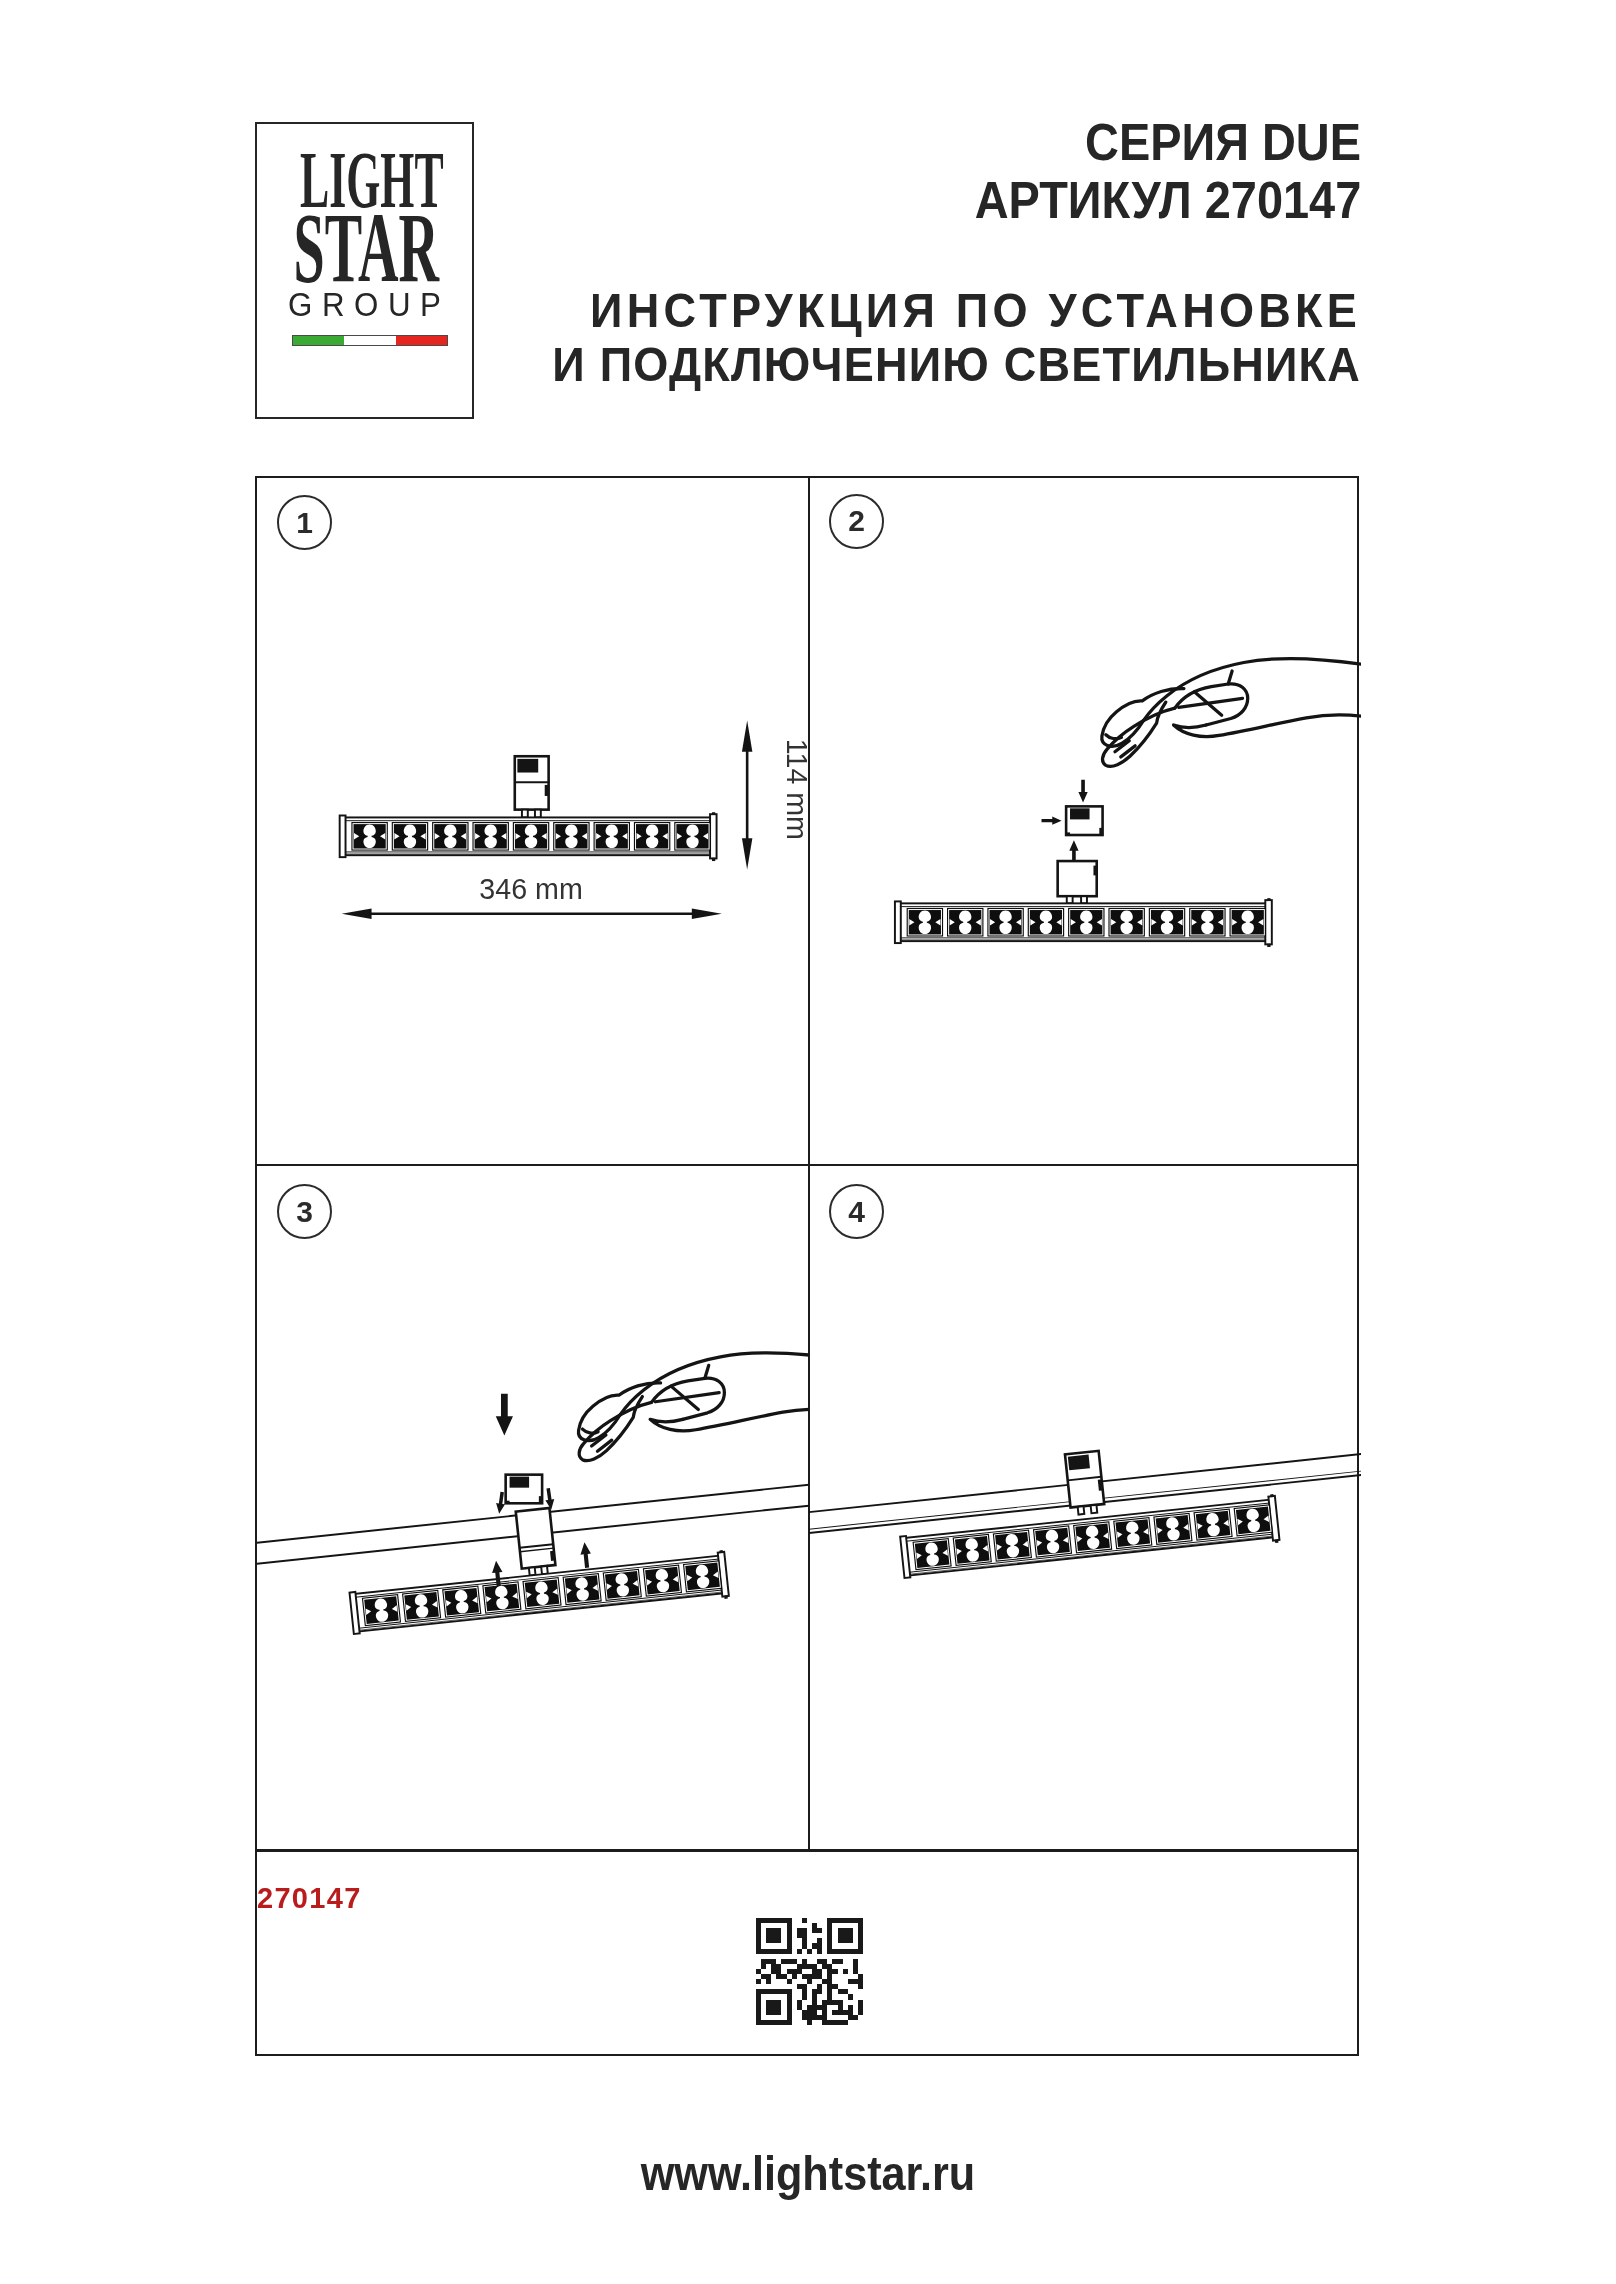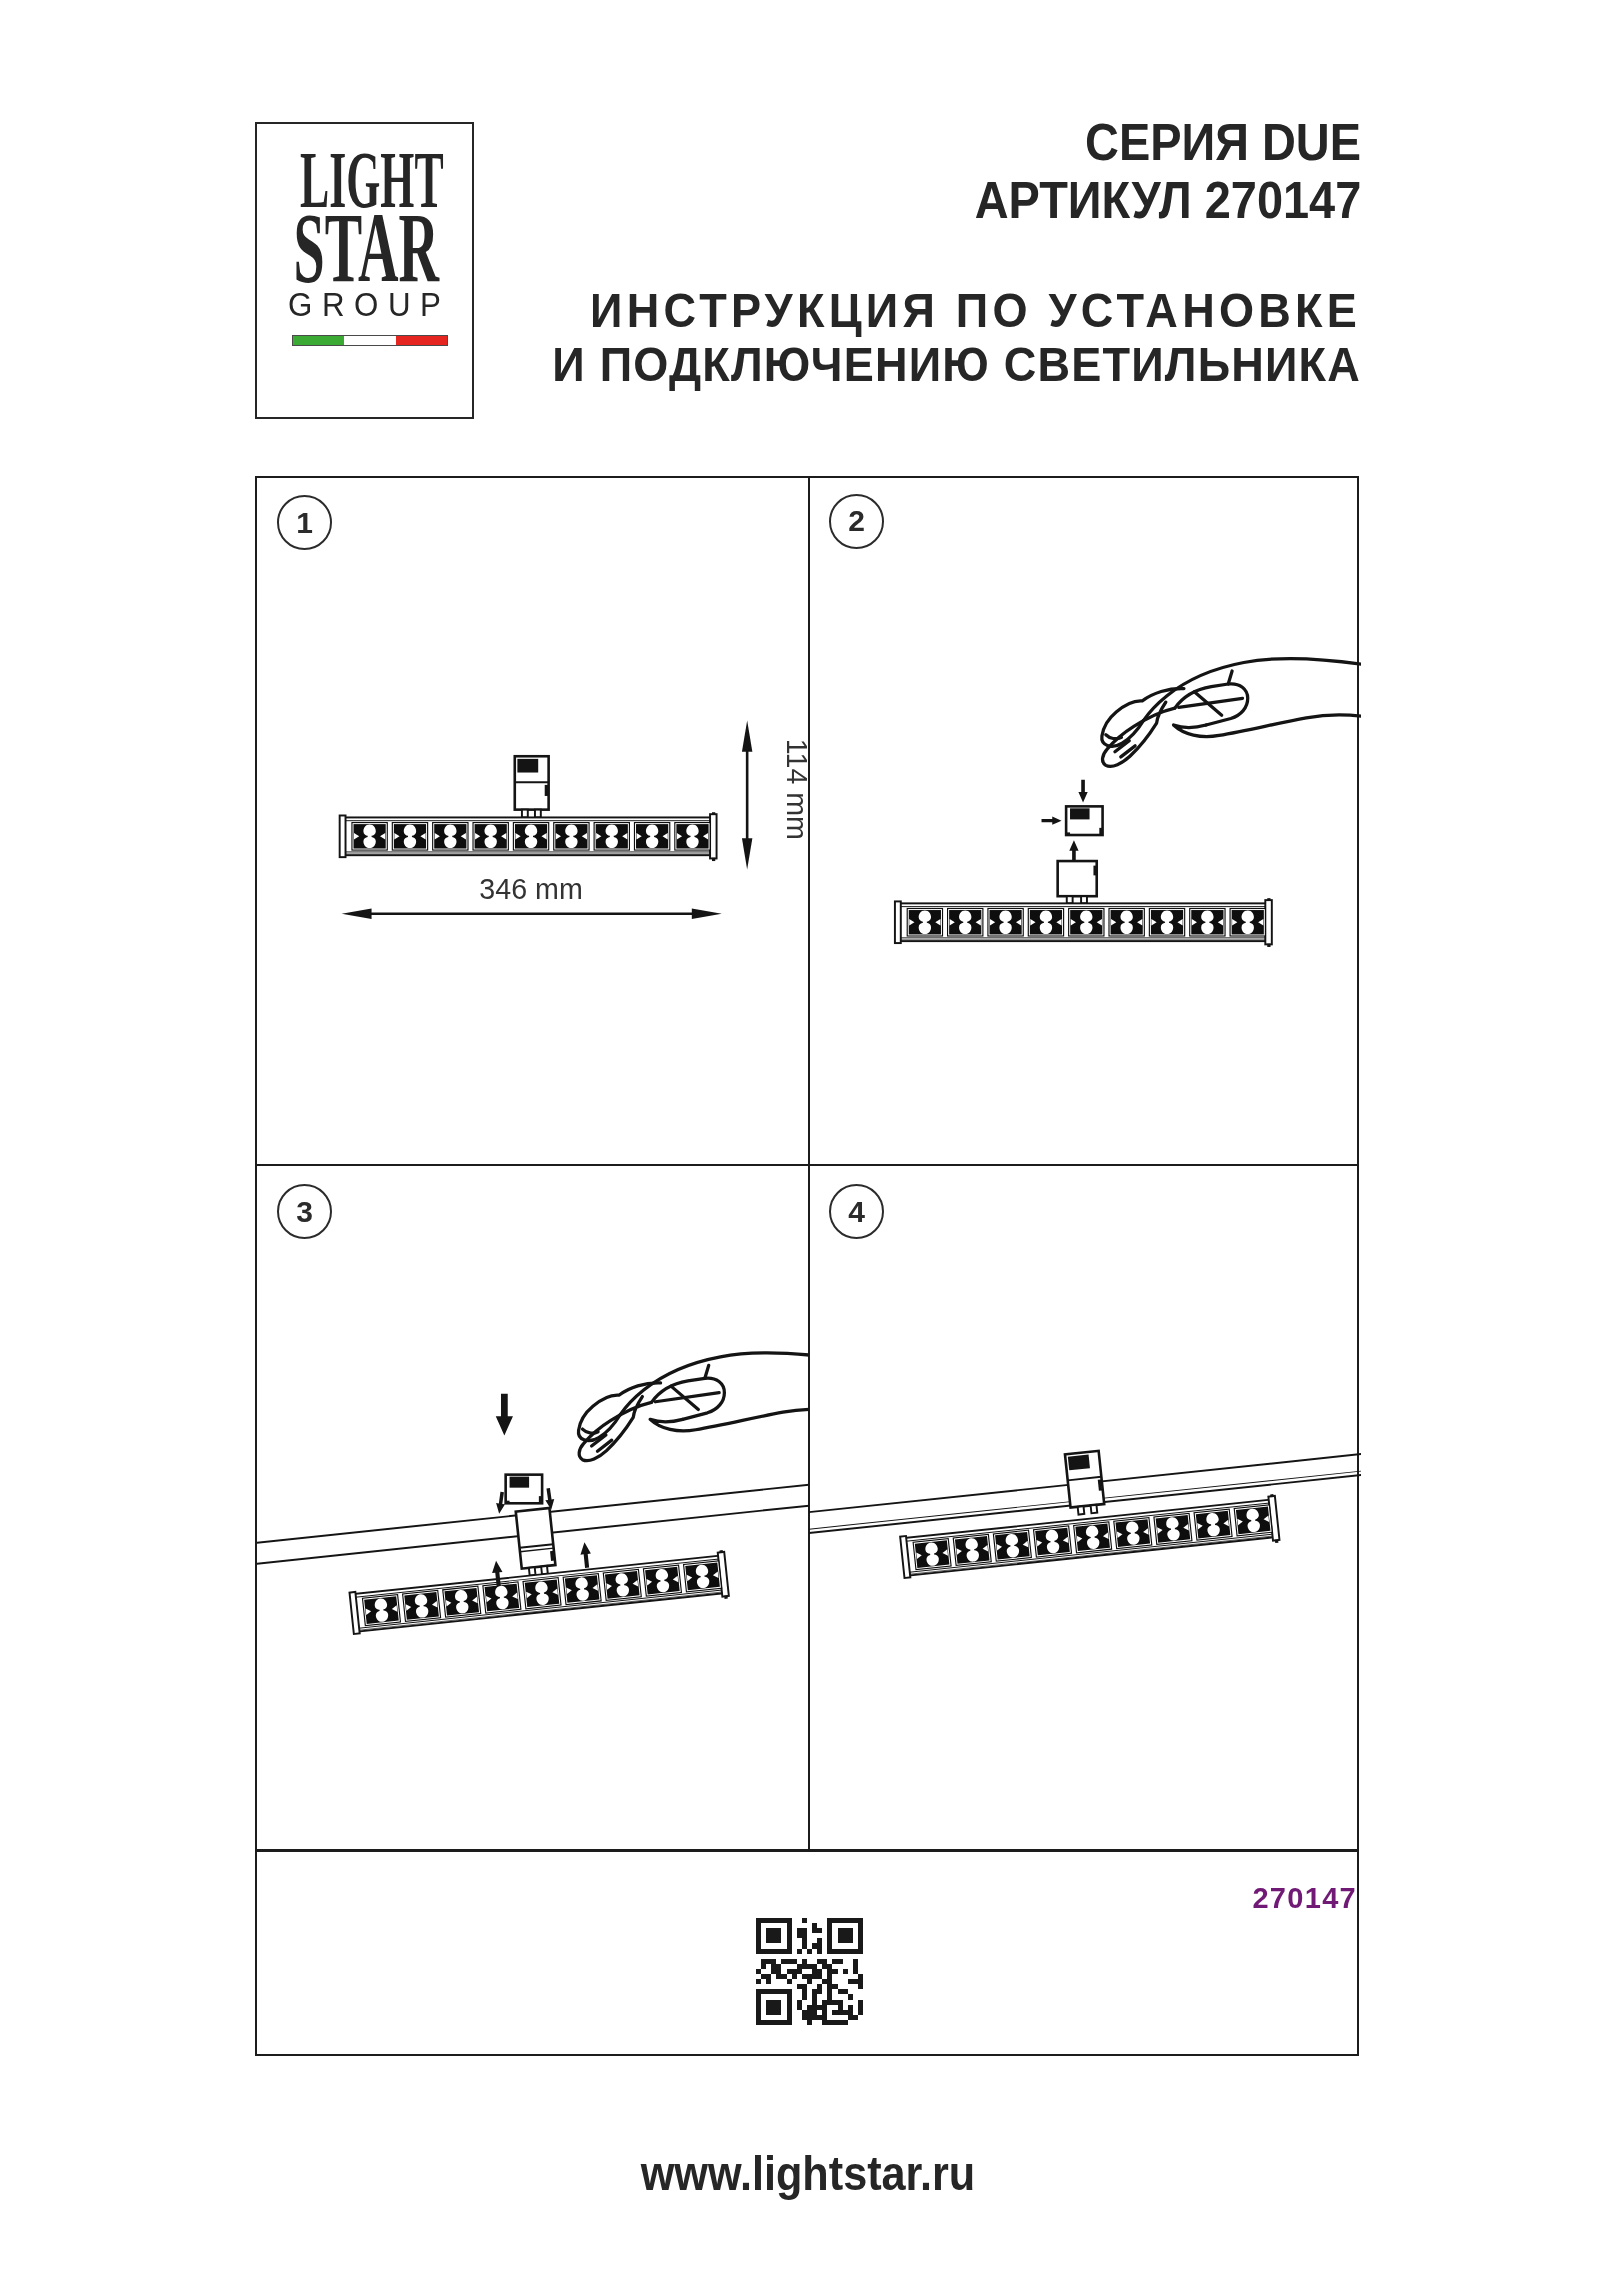--- a/index.html
+++ b/index.html
@@ -34,22 +34,22 @@
   #div-v {left:551px;top:0;width:2px;height:1372px}
   #div-h1{left:0;top:686px;width:100%;height:2px}
   #div-h2{left:0;top:1371px;width:100%;height:3.3px}
   .badge{position:absolute;width:55px;height:55px;border:2.3px solid #2b2b2b;border-radius:50%;
          display:flex;align-items:center;justify-content:center;font-size:30px;font-weight:700;
          color:#2b2b2b;background:#fff}
   svg.panel{position:absolute;display:block}
   svg text{font-family:"Liberation Sans",sans-serif}
 
   
-  #qr-article{position:absolute;left:0;top:1404px;width:100%;text-align:right;
-              font-size:29px;font-weight:700;letter-spacing:1.3px;color:#701a75}
+  #qr-article{position:absolute;left:0;top:1404px;width:100%;text-align:left;
+              font-size:29px;font-weight:700;letter-spacing:1.3px;color:#b91c1c}
   #qr{position:absolute;left:499px;top:1440px;width:107px;height:107px;display:grid;
       grid-template-columns:repeat(21,1fr);grid-auto-rows:1fr}
   #qr .on{background:#191919}
   #site-url{position:absolute;left:0;top:2146px;width:100%;text-align:center;font-size:48px;
             font-weight:700;color:#262626;transform:scaleX(.90)}
 </style>
 </head>
 <body>
 
 <div id="page">

